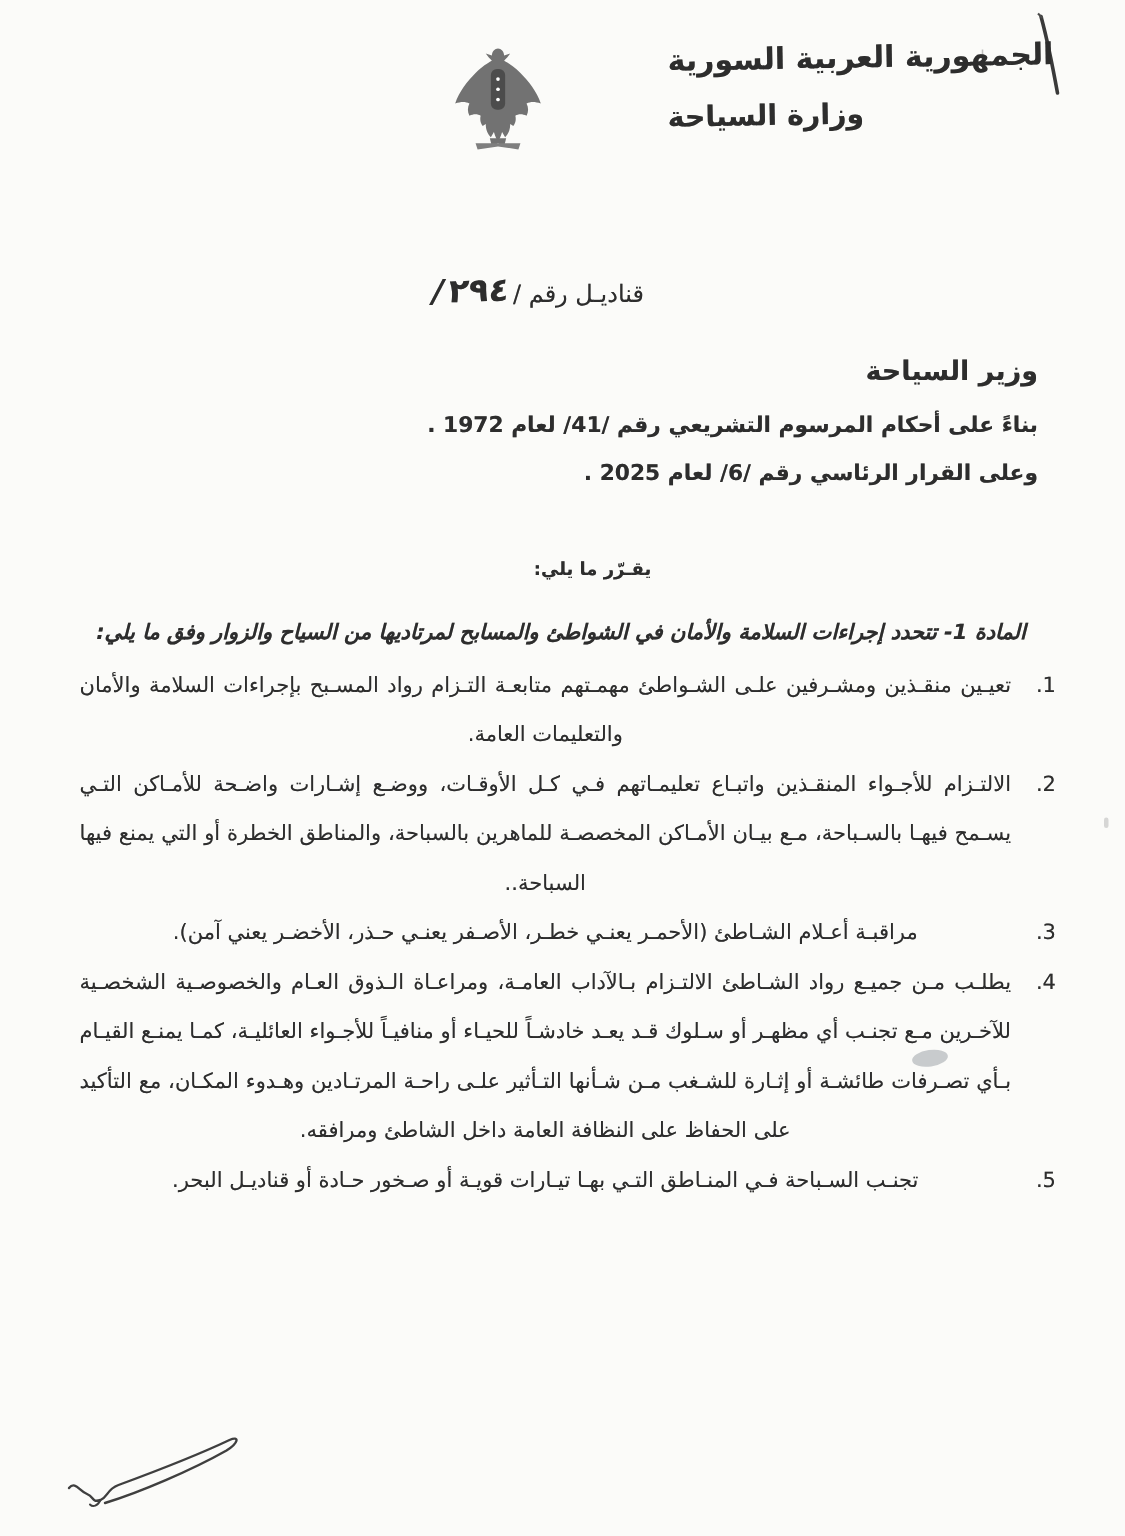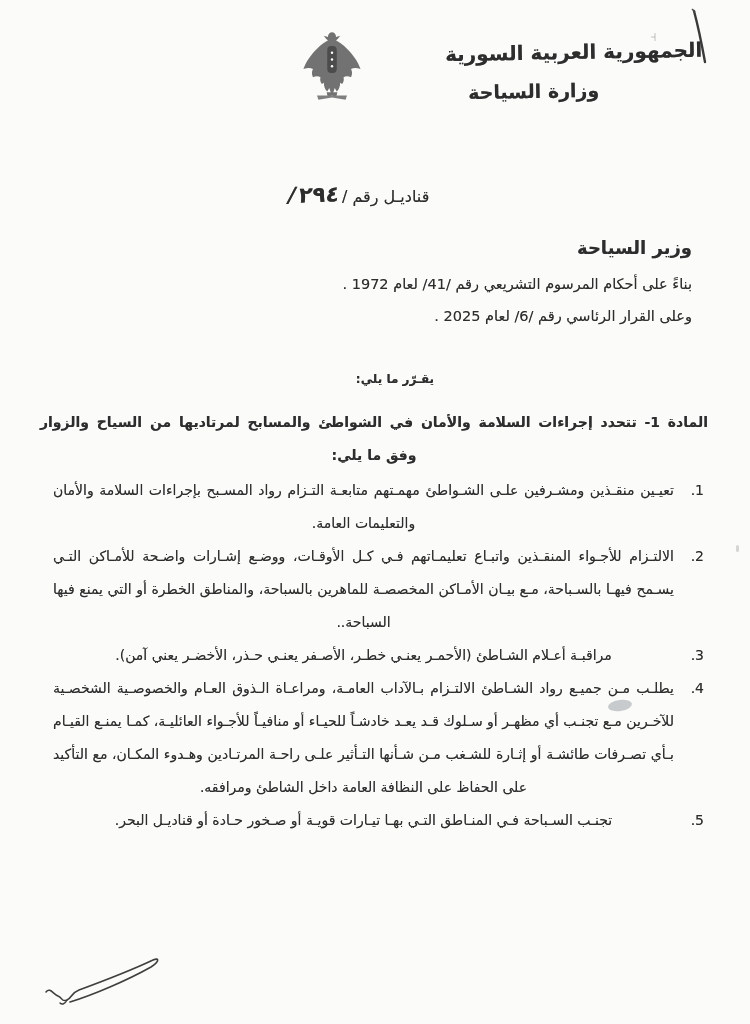--- a/index.html
+++ b/index.html
@@ -7,43 +7,43 @@
     width:750px;height:1024px;
     background:#fbfbf9;
     font-family:"DejaVu Sans",sans-serif;
     color:#2d2d2d;
     overflow:hidden;
   }
   .doc{position:relative;width:750px;height:1024px;direction:rtl;}
   .scan-text{text-shadow:0 0 .4px rgba(70,70,70,.55);}
 
   
-  .header-text{position:absolute;top:40px;right:48px;text-align:center;}
+  .header-text{position:absolute;top:26px;right:48px;text-align:left;}
   .header-country{font-size:20px;font-weight:bold;letter-spacing:-.5px;transform:rotate(-1deg);}
   .header-ministry{font-size:19px;font-weight:bold;margin-right:80px;margin-top:16px;transform:rotate(-1deg);}
   .emblem{position:absolute;top:28px;left:298px;width:68px;height:78px;opacity:.85;filter:blur(.3px);}
 
   
   .pen-stroke{position:absolute;top:8px;left:688px;width:26px;height:58px;}
   .tiny-mark{position:absolute;top:32px;left:650px;width:8px;height:10px;}
 
   
   .decision-line{position:absolute;top:182px;left:288px;font-size:16px;white-space:nowrap;}
   .handwritten-number{display:inline-block;font-size:22px;font-weight:600;transform:skewX(-8deg) rotate(-2deg);letter-spacing:2px;padding:0 3px;}
   .handwritten-slash{display:inline-block;font-size:21px;font-weight:600;transform:skewX(-12deg);}
 
   
   .minister-title{position:absolute;top:237px;right:58px;font-size:18px;font-weight:bold;}
-  .preamble{position:absolute;top:268px;right:58px;text-align:right;font-size:14.5px;line-height:32px;}
+  .preamble{position:absolute;top:268px;right:58px;text-align:right;font-size:14.5px;line-height:32px;font-weight:bold;}
 
   .decree-line{position:absolute;top:372px;left:40px;width:710px;text-align:center;font-size:12px;font-weight:bold;}
 
   
   .article-section{position:absolute;top:406px;right:42px;left:40px;font-size:14px;line-height:33px;}
-  .article-heading{font-weight:bold;text-align:justify;text-align-last:center;margin:0 0 2px 0;}
+  .article-heading{font-weight:bold;text-align:justify;text-align-last:center;margin:0 0 2px 0;font-style:italic;}
   ol.items{list-style:none;margin:0;padding:0;}
   ol.items li{position:relative;padding-right:34px;margin:0;}
   .item-number{position:absolute;right:4px;top:0;}
   .item-text{text-align:justify;text-align-last:center;margin-left:13px;}
 
   
   .smudge{position:absolute;left:608px;top:700px;width:24px;height:11px;background:rgba(150,155,162,.5);border-radius:50%;transform:rotate(-8deg);}
   .speck{position:absolute;left:736px;top:545px;width:3px;height:7px;background:rgba(160,160,160,.4);border-radius:2px;}
   .signature{position:absolute;left:38px;top:952px;width:140px;height:58px;}
 </style>

